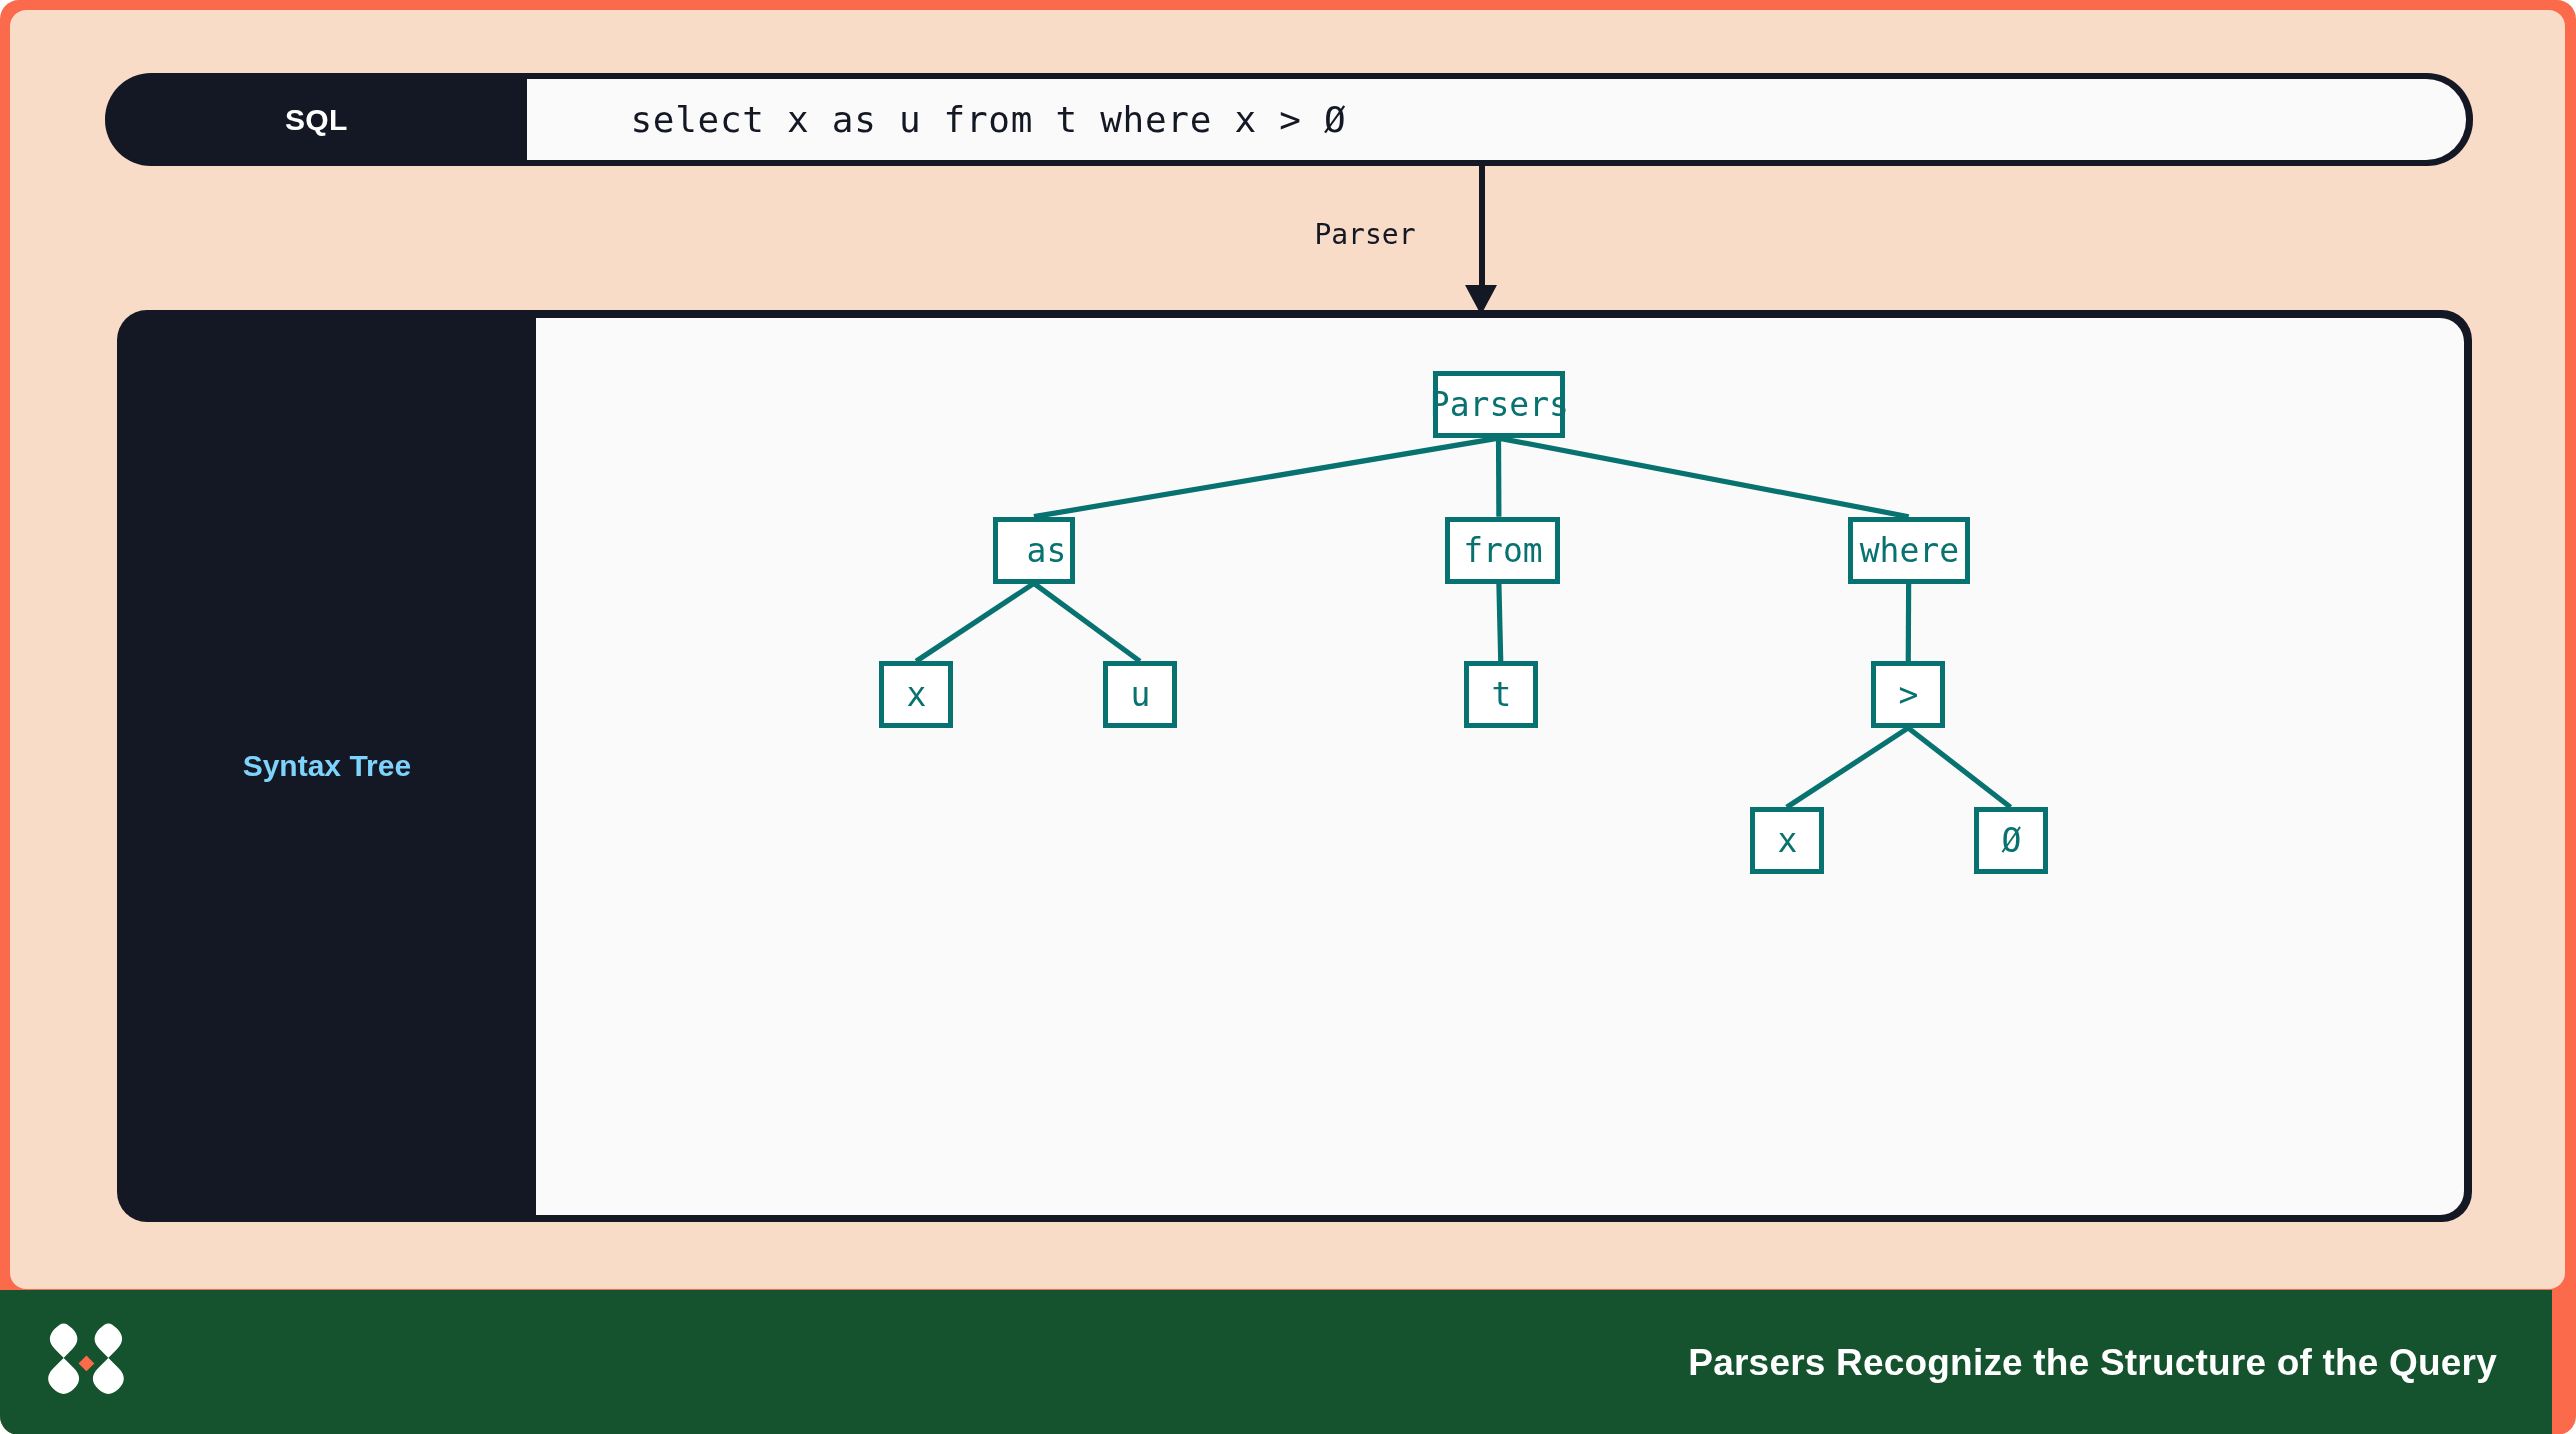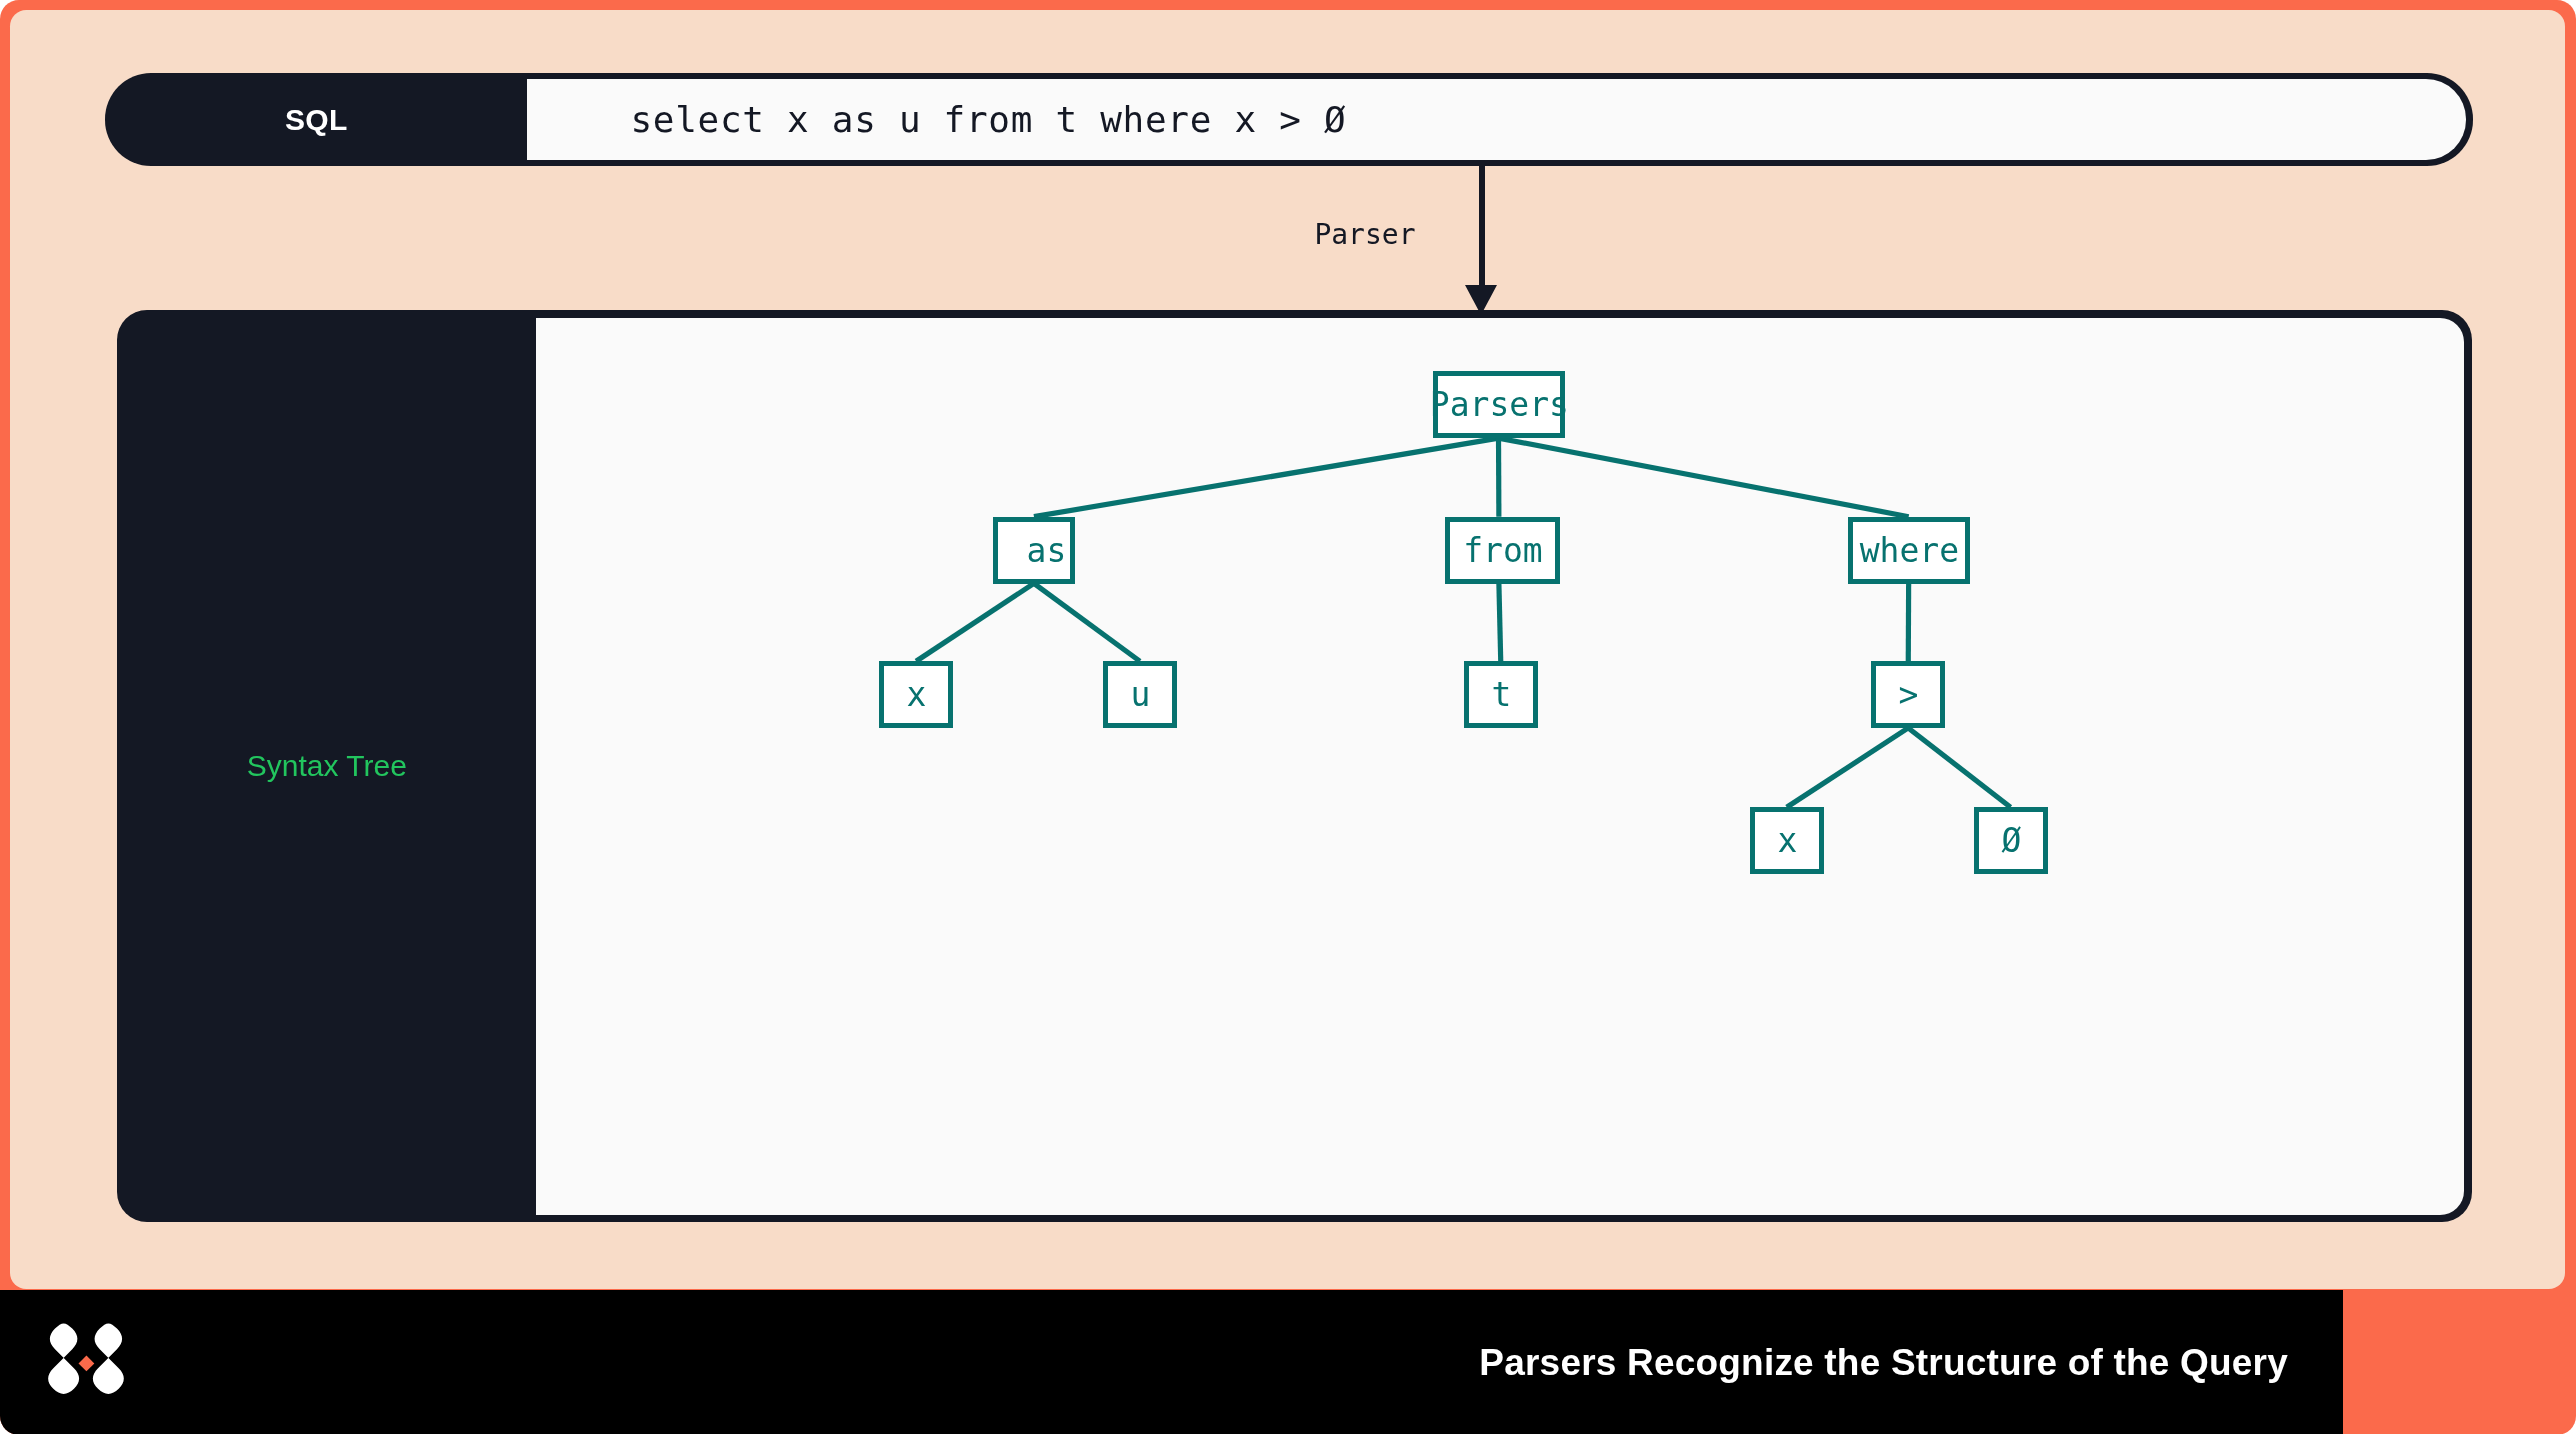--- a/index.html
+++ b/index.html
@@ -132,23 +132,23 @@
   }
   #tree-side-label {
     position: absolute;
     left: 0;
     top: 0;
     width: 419px;
     height: 100%;
     display: flex;
     align-items: center;
     justify-content: center;
-    color: #22c55e;
+    color: #7dd3fc;
     font-size: 30px;
-    font-weight: 400;
+    font-weight: 700;
   }
   #tree-canvas {
     position: absolute;
     left: 419px;
     top: 7.4px;
     width: 1928px;
     height: 897px;
     background: #FAFAFA;
     border-radius: 0 24px 24px 0;
     overflow: hidden;
@@ -173,23 +173,23 @@
     font-family: "DejaVu Sans Mono", "Liberation Mono", monospace;
     font-size: 33px;
     line-height: 1;
   }
 
   
   #footer {
     position: absolute;
     left: 0;
     bottom: 0;
-    width: 2343px;
+    width: 2552px;
     height: 145px;
-    background: #000000;
+    background: #14532d;
     display: flex;
     align-items: center;
   }
   #footer-logo {
     position: absolute;
     left: 43px;
     top: 30px;
     width: 86px;
     height: 86px;
   }

